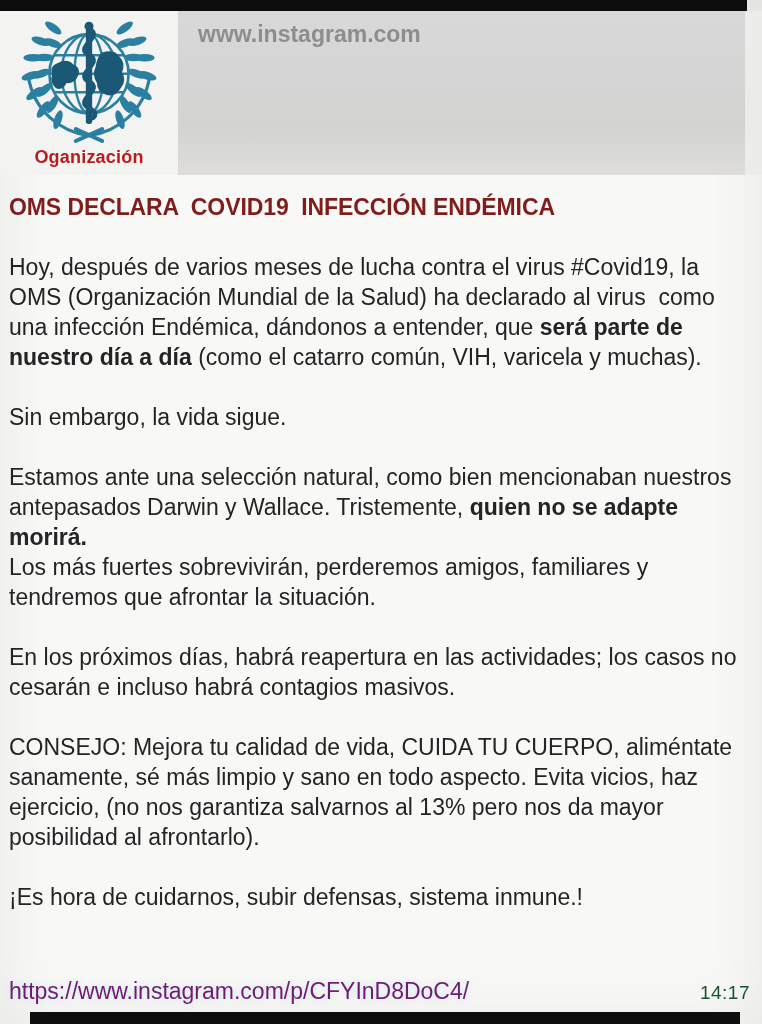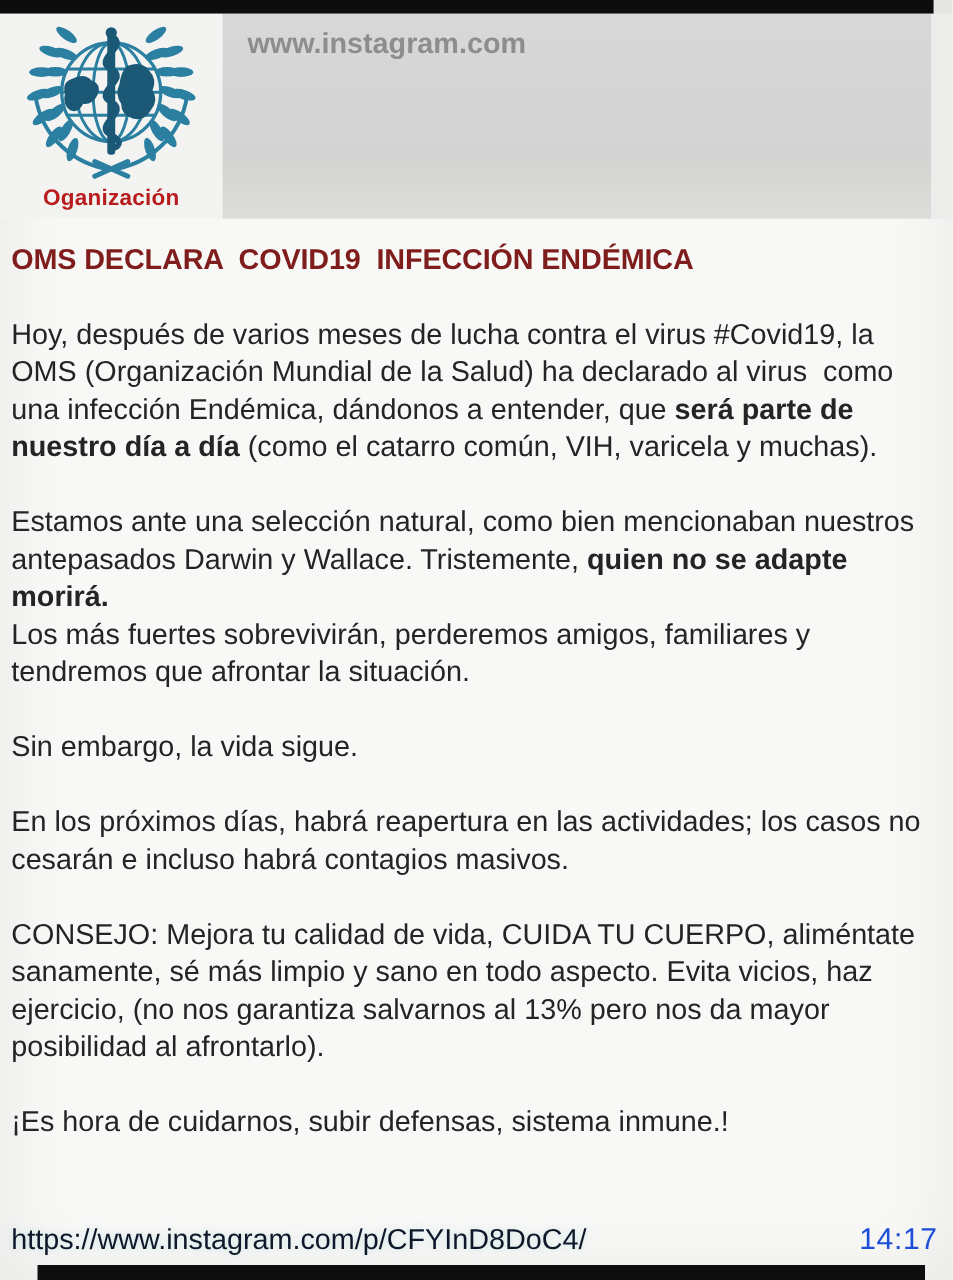--- a/index.html
+++ b/index.html
@@ -61,25 +61,25 @@
   }
   .para{margin:0 0 30px 0;white-space:pre-wrap;}
   .para .b{font-weight:bold;}
   
   .link-row{
     position:absolute;left:0;right:0;bottom:16px;height:30px;
     display:flex;align-items:baseline;justify-content:space-between;
     padding:0 12px 0 9px;box-sizing:border-box;
   }
   .insta-link{
-    font-size:23px;color:#0f172a;text-decoration:none;
+    font-size:23px;color:#701a75;text-decoration:none;
     text-shadow:0 0 6px rgba(120,210,200,0.35);
   }
   .timestamp{
-    font-size:24px;color:#1d4ed8;letter-spacing:0.5px;
+    font-size:19px;color:#14532d;letter-spacing:0.5px;
   }
 </style>
 </head>
 <body>
 
 <div class="page">
 
   <div class="top-bar"></div>
   <div class="top-bar-right"></div>
 
@@ -146,23 +146,23 @@
     <div class="card-main">
       <div class="card-url">www.instagram.com</div>
     </div>
     <div class="card-right-strip"></div>
   </div>
 
   <div class="message-body">
     <p class="heading">OMS DECLARA  COVID19  INFECCIÓN ENDÉMICA</p>
     <div id="paragraphs">
         <p class="para"><span>Hoy, después de varios meses de lucha contra el virus #Covid19, la OMS (Organización Mundial de la Salud) ha declarado al virus  como una infección Endémica, dándonos a entender, que </span><span class="b">será parte de nuestro día a día</span><span> (como el catarro común, VIH, varicela y muchas).</span></p>
+        <p class="para"><span>Sin embargo, la vida sigue.</span></p>
         <p class="para"><span>Estamos ante una selección natural, como bien mencionaban nuestros antepasados Darwin y Wallace. Tristemente, </span><span class="b">quien no se adapte morirá.</span><span>
 Los más fuertes sobrevivirán, perderemos amigos, familiares y tendremos que afrontar la situación.</span></p>
-        <p class="para"><span>Sin embargo, la vida sigue.</span></p>
         <p class="para"><span>En los próximos días, habrá reapertura en las actividades; los casos no cesarán e incluso habrá contagios masivos.</span></p>
         <p class="para"><span>CONSEJO: Mejora tu calidad de vida, CUIDA TU CUERPO, aliméntate sanamente, sé más limpio y sano en todo aspecto. Evita vicios, haz ejercicio, (no nos garantiza salvarnos al 13% pero nos da mayor posibilidad al afrontarlo).</span></p>
         <p class="para"><span>¡Es hora de cuidarnos, subir defensas, sistema inmune.!</span></p>
       </div>
   </div>
 
   <div class="link-row">
     <a class="insta-link" href="#">https://www.instagram.com/p/CFYInD8DoC4/</a>
     <span class="timestamp">14:17</span>
   </div>

